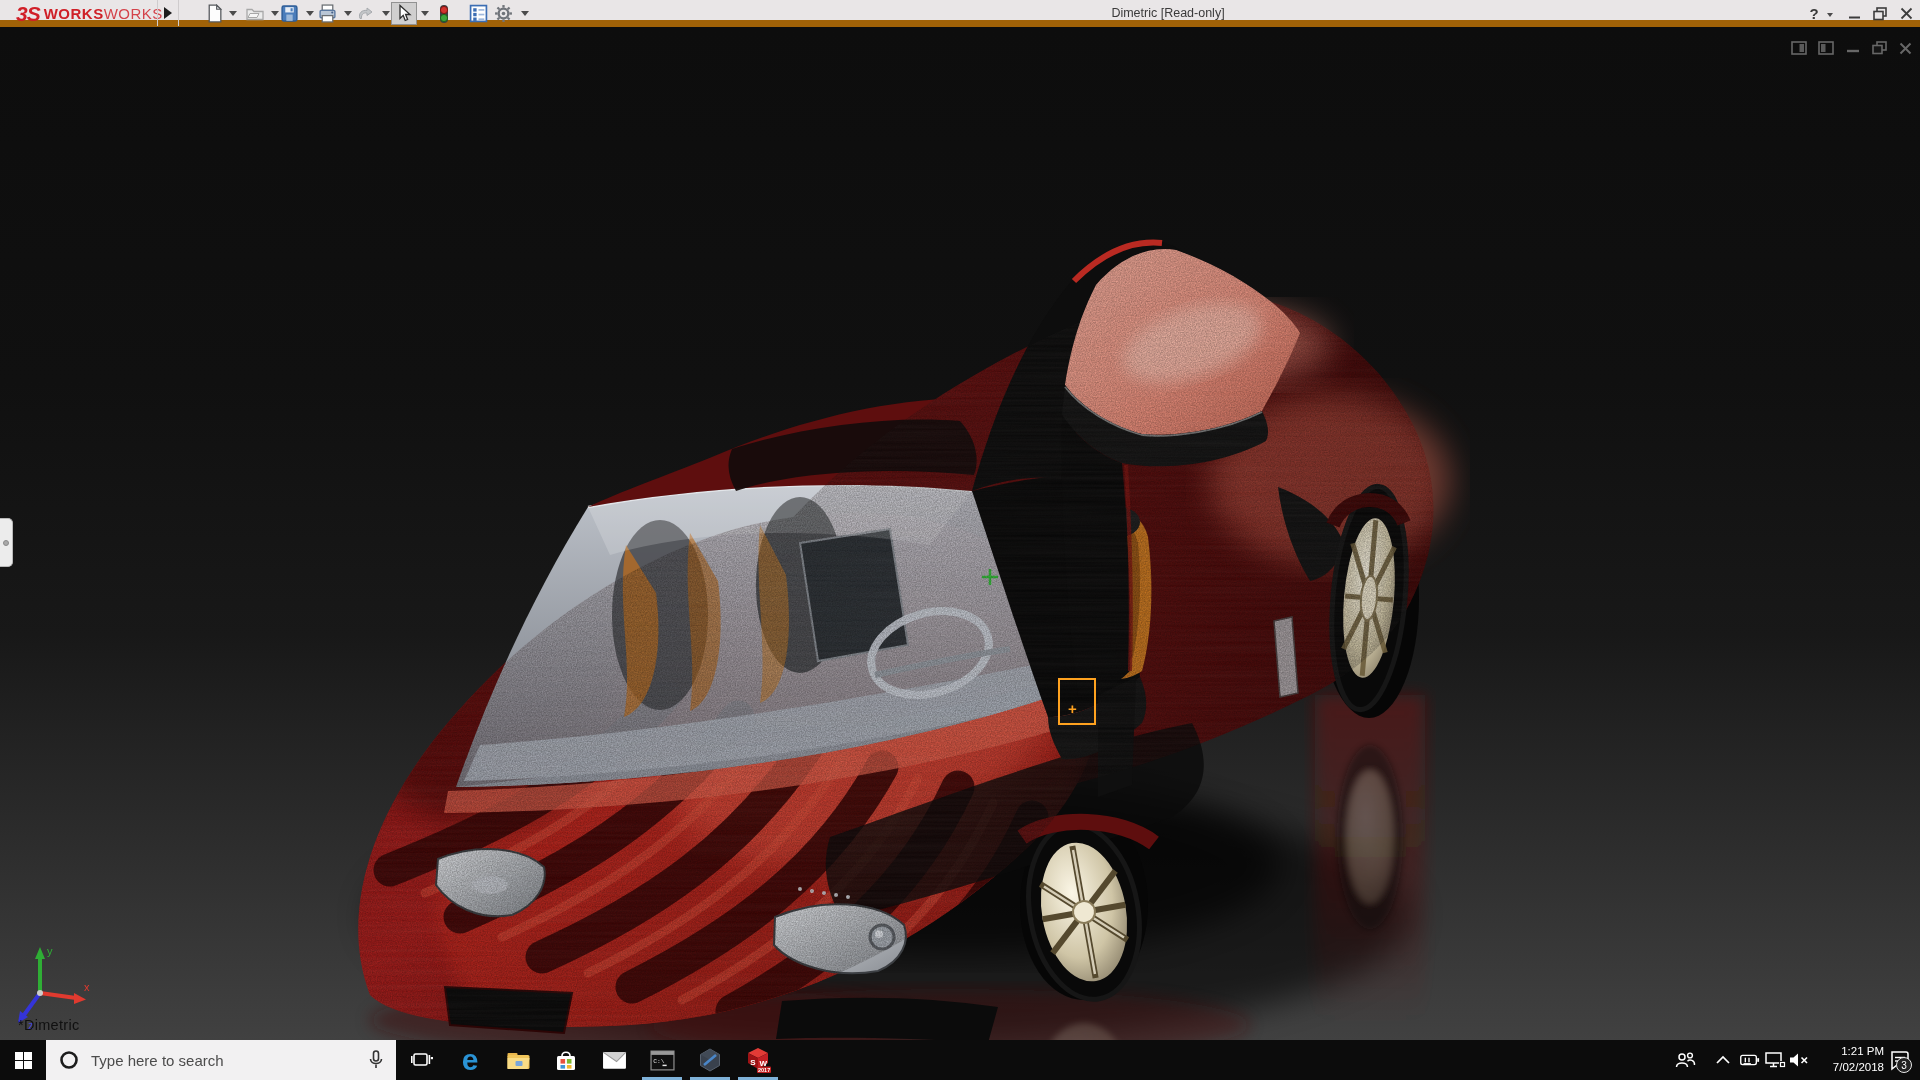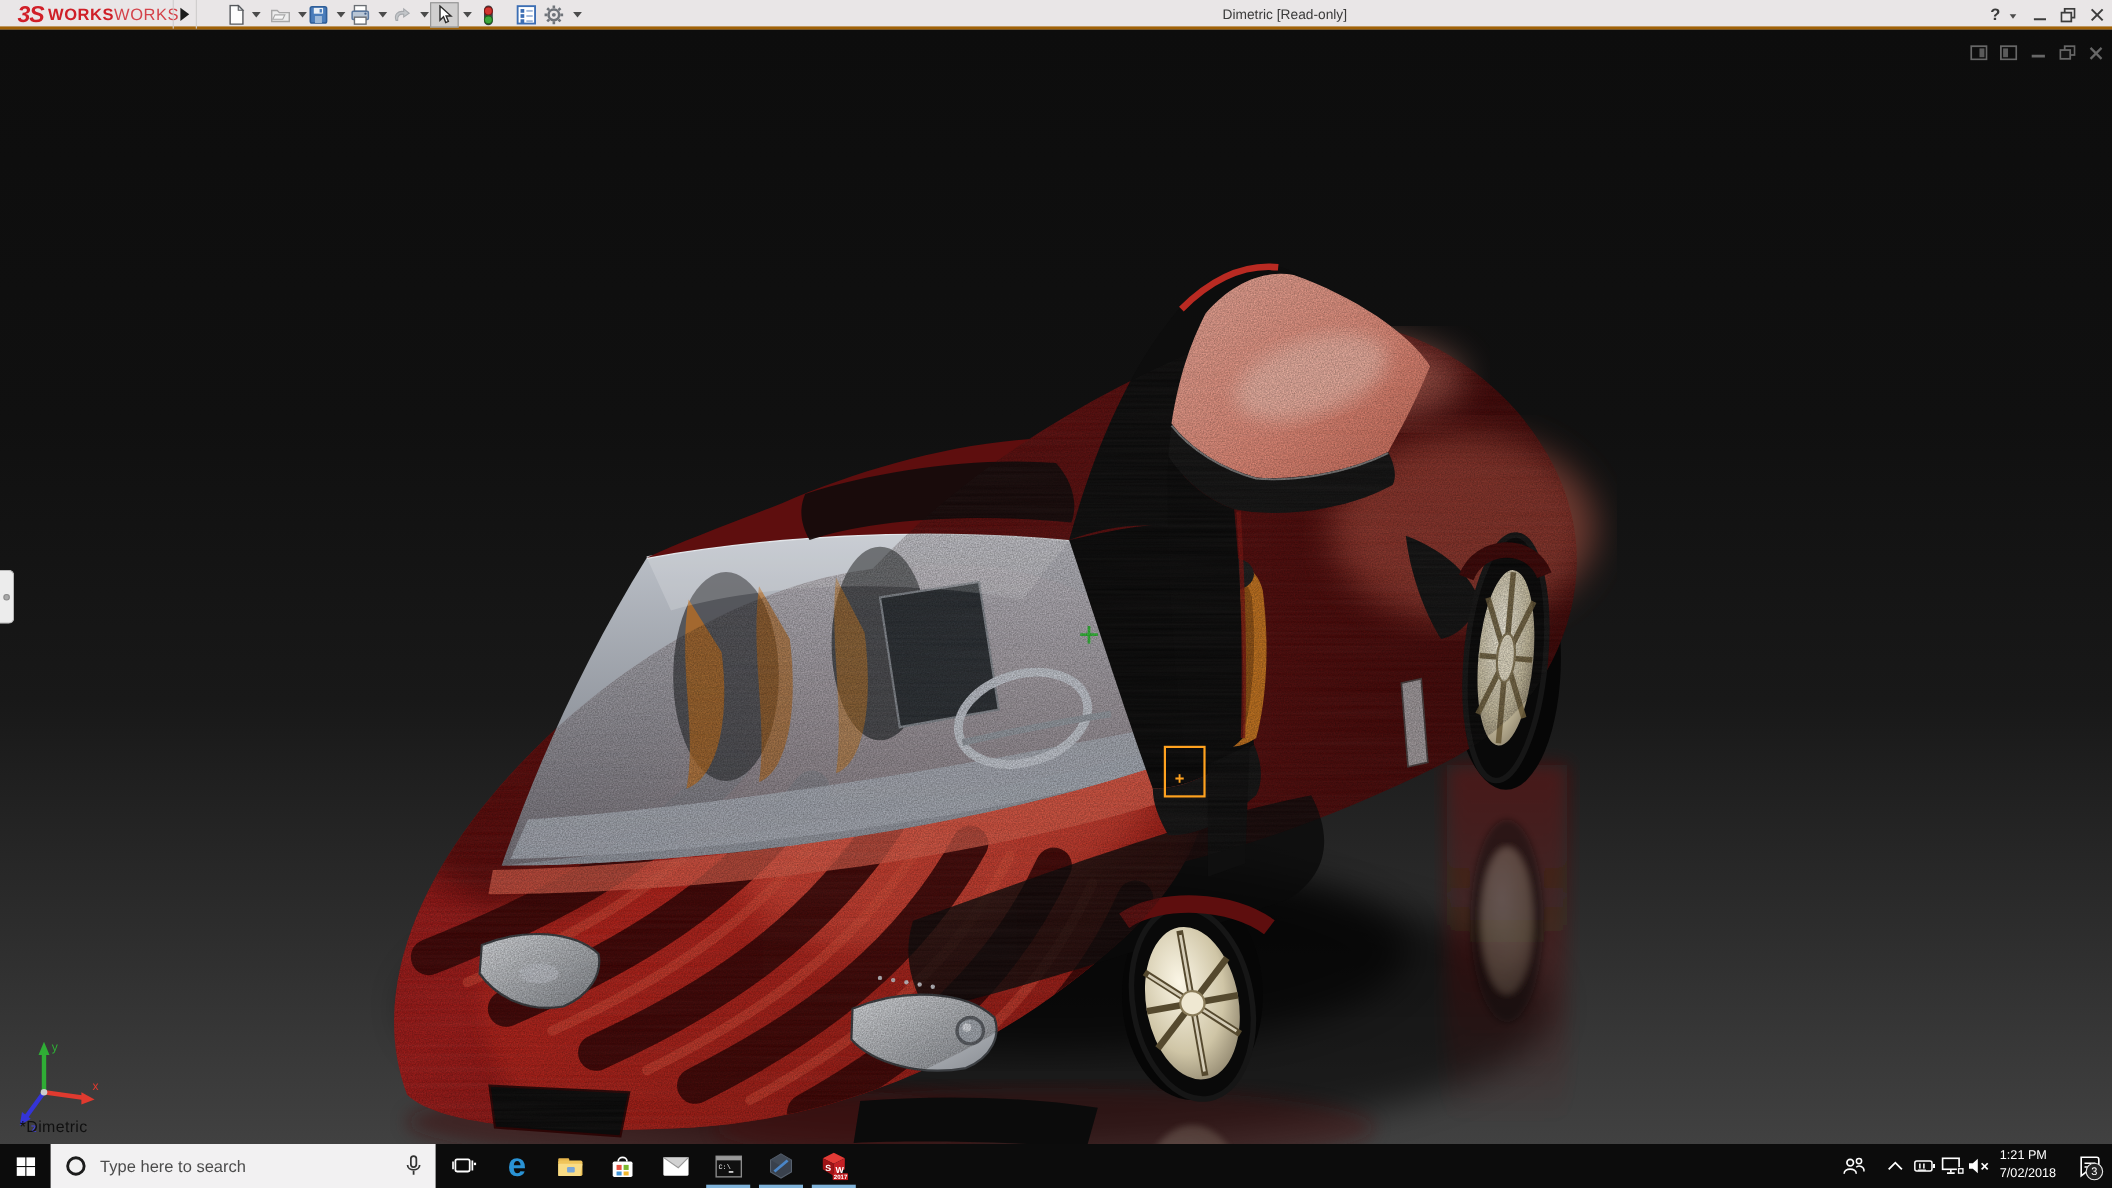--- a/index.html
+++ b/index.html
@@ -2,21 +2,21 @@
 <html><head>
 <meta charset="utf-8">
 <style>
   * { margin:0; padding:0; box-sizing:border-box; }
   html,body { width:1920px; height:1080px; overflow:hidden; background:#000;
               font-family:"Liberation Sans", sans-serif; }
   #stage { position:relative; width:1920px; height:1080px; }
 
   
   #titlebar { position:absolute; left:0; top:0; width:1920px; height:27px;
-              background:#e9e6e7; border-bottom:3px solid #a16207;padding-left:46px; }
+              background:#e9e6e7; border-bottom:7px solid #a16207;padding-left:46px; }
   #brand { position:absolute; left:16px; top:2px; height:23px; display:flex; align-items:center; }
   #brand .mark { font-size:21px; font-weight:bold; font-style:italic; color:#d11f28; letter-spacing:-1px; }
   #brand .bold  { font-size:15px; font-weight:bold; color:#cf1f27; letter-spacing:.5px; margin-left:4px;}
   #brand .light { font-size:15px; font-weight:normal; color:#d4424a; letter-spacing:.5px; }
   .flyout-btn { position:absolute; left:157px; top:0; width:22px; height:26px;
                 border-left:1px solid #cfcccd; border-right:1px solid #cfcccd;
                 display:flex; align-items:center; justify-content:center; }
   .tri-right { width:0; height:0; border-left:8px solid #1c1c1c; border-top:6px solid transparent; border-bottom:6px solid transparent; }
   .tb-btn { position:absolute; top:2px; width:24px; height:23px; display:flex; align-items:center; justify-content:center; }
   .tb-btn.selected { background:#d0cfcf; border:1px solid #929292; width:26px; }
@@ -44,21 +44,21 @@
   #taskbar { position:absolute; left:0; top:1040px; width:1920px; height:40px; background:#0c0c0c; }
   #start-btn { position:absolute; left:0; top:0; width:46px; height:40px; display:flex; align-items:center; justify-content:center; }
   #search-box { position:absolute; left:46px; top:0; width:350px; height:40px; background:#f2f1f2;
                 display:flex; align-items:center; }
   #search-box .ring { margin-left:13px; }
   #search-box .ph { margin-left:12px; font-size:15px; color:#4c4c4c; flex:1; }
   #search-box .mic { margin-right:12px; }
   .task-slot { position:absolute; top:0; width:48px; height:40px; display:flex; align-items:center; justify-content:center; }
   .underline { position:absolute; bottom:0; height:3px; width:40px; background:#7fb2d9; }
   .tray-ic { position:absolute; top:9px; width:22px; height:22px; display:flex; align-items:center; justify-content:center; }
-  #clock { position:absolute; left:1818px; top:3px; width:66px; height:34px; 
+  #clock { position:absolute; left:1818px; top:3px; width:66px; height:34px; text-align:right;
            color:#ffffff; font-size:11.5px; line-height:16px; }
   #badge { position:absolute; left:1896px; top:1057px; width:16px; height:16px; border-radius:50%;
            background:#232323; border:1.5px solid #e8e8e8; color:#fff; font-size:10px;
            display:flex; align-items:center; justify-content:center; z-index:5;}
 </style>
 </head>
 <body>
 
 <div id="stage">
 

